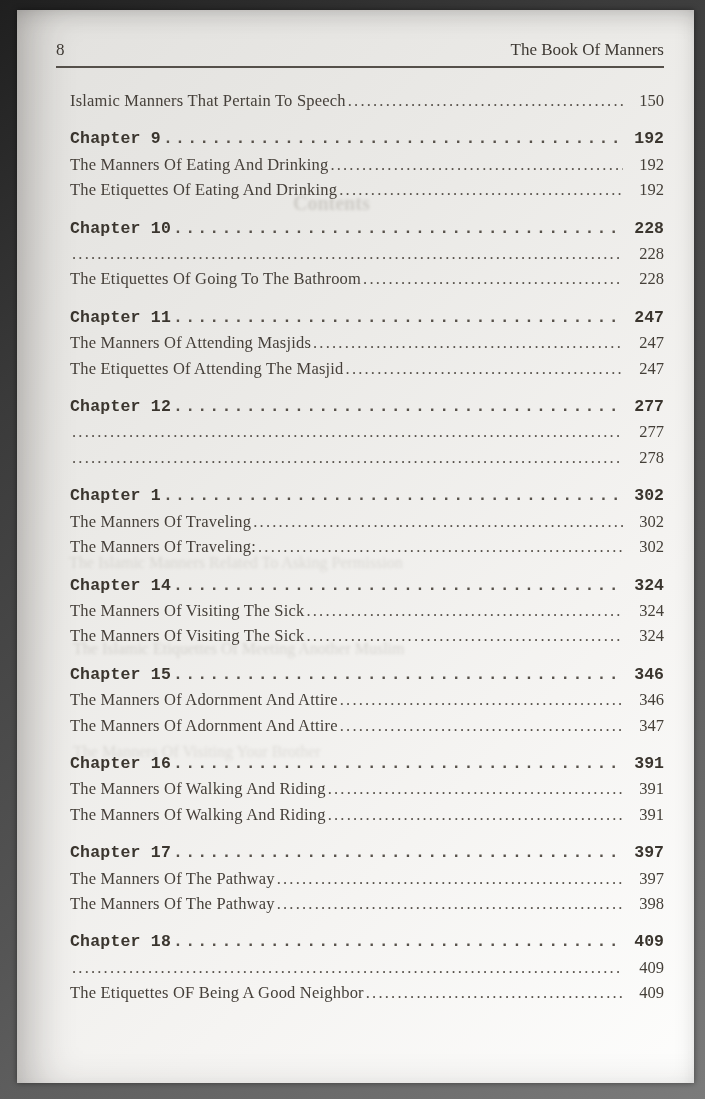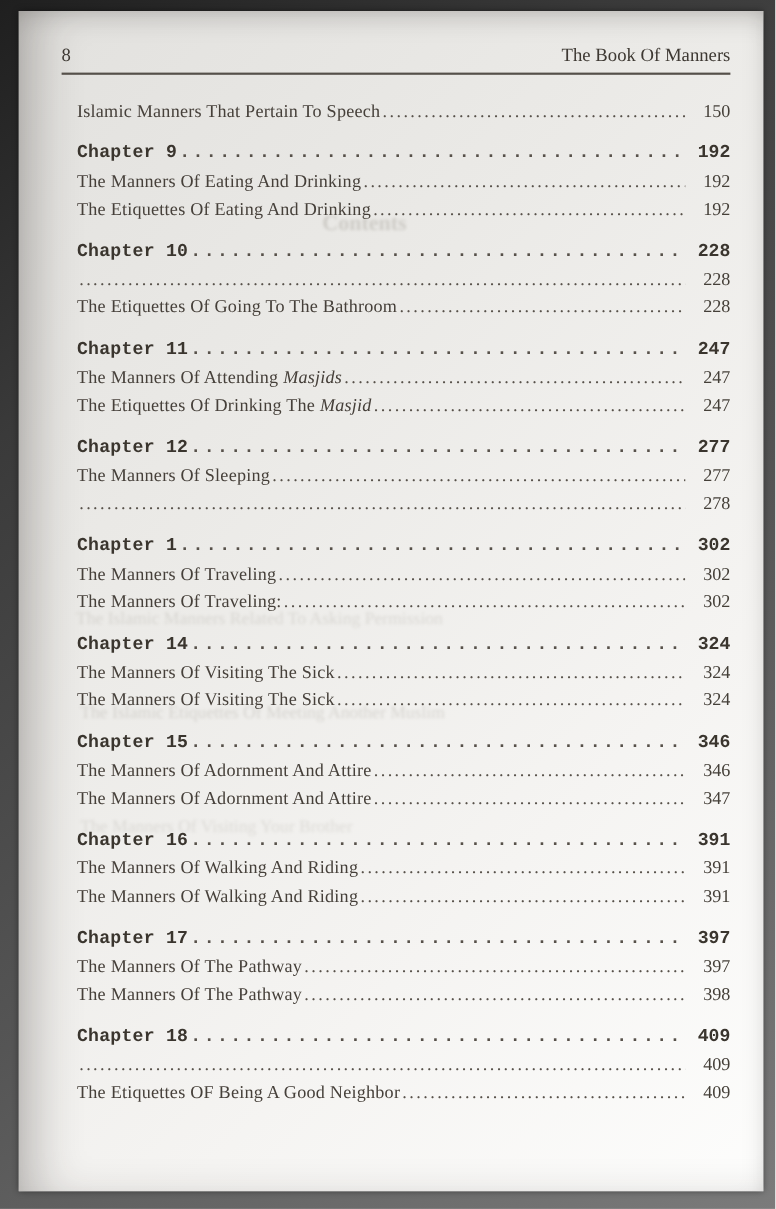--- a/index.html
+++ b/index.html
@@ -28,21 +28,21 @@
     font-size: 17px; color: #3e3933; padding: 0 0 6px 0; margin-left: -14px;
   }
   .head-rule { border: 0; border-top: 2px solid #55504a; margin: 0 0 0 -14px; height: 0; }
   
   .toc { margin-top: 20px; font-size: 16.5px; }
   .row {
     display: flex; align-items: flex-end; line-height: 25.4px;
     white-space: nowrap;
   }
   .row .title { flex: 0 0 auto; letter-spacing: 0.2px; }
-  .row .title .it { font-style: italic; }
+  .row .title .it { }
   .leader {
     flex: 1 1 auto; overflow: hidden; margin: 0 5px 0 2px;
     letter-spacing: 2.2px; color: #57514a;
   }
   .leader::after {
     content: "....................................................................................................................................................";
   }
   .pagenum { flex: 0 0 auto; min-width: 36px; text-align: right; color: #443f38; }
   .chapter-row { font-weight: bold; margin-top: 13px; color: #3a352e; font-family: Liberation Mono, monospace; }
   .chapter-row .pagenum { font-weight: bold; color: #3a352e; }
@@ -109,31 +109,30 @@
             <span class="title">Chapter 11</span>
             <span class="leader"></span>
             <span class="pagenum">247</span>
           </div>
           <div class="row">
             <span class="title"><span>The Manners Of Attending </span><span class="it">Masjids</span></span>
             <span class="leader"></span>
             <span class="pagenum">247</span>
           </div>
           <div class="row">
-            <span class="title"><span>The Etiquettes Of Drinking The </span><span class="it">Masjid</span></span>
+            <span class="title"><span>The Etiquettes Of Attending The </span><span class="it">Masjid</span></span>
             <span class="leader"></span>
             <span class="pagenum">247</span>
           </div>
           <div class="row chapter-row">
             <span class="title">Chapter 12</span>
             <span class="leader"></span>
             <span class="pagenum">277</span>
           </div>
           <div class="row">
-            <span class="title"><span>The Manners Of Sleeping</span></span>
             <span class="leader"></span>
             <span class="pagenum">277</span>
           </div>
           <div class="row">
             <span class="leader"></span>
             <span class="pagenum">278</span>
           </div>
           <div class="row chapter-row">
             <span class="title">Chapter 1</span>
             <span class="leader"></span>

